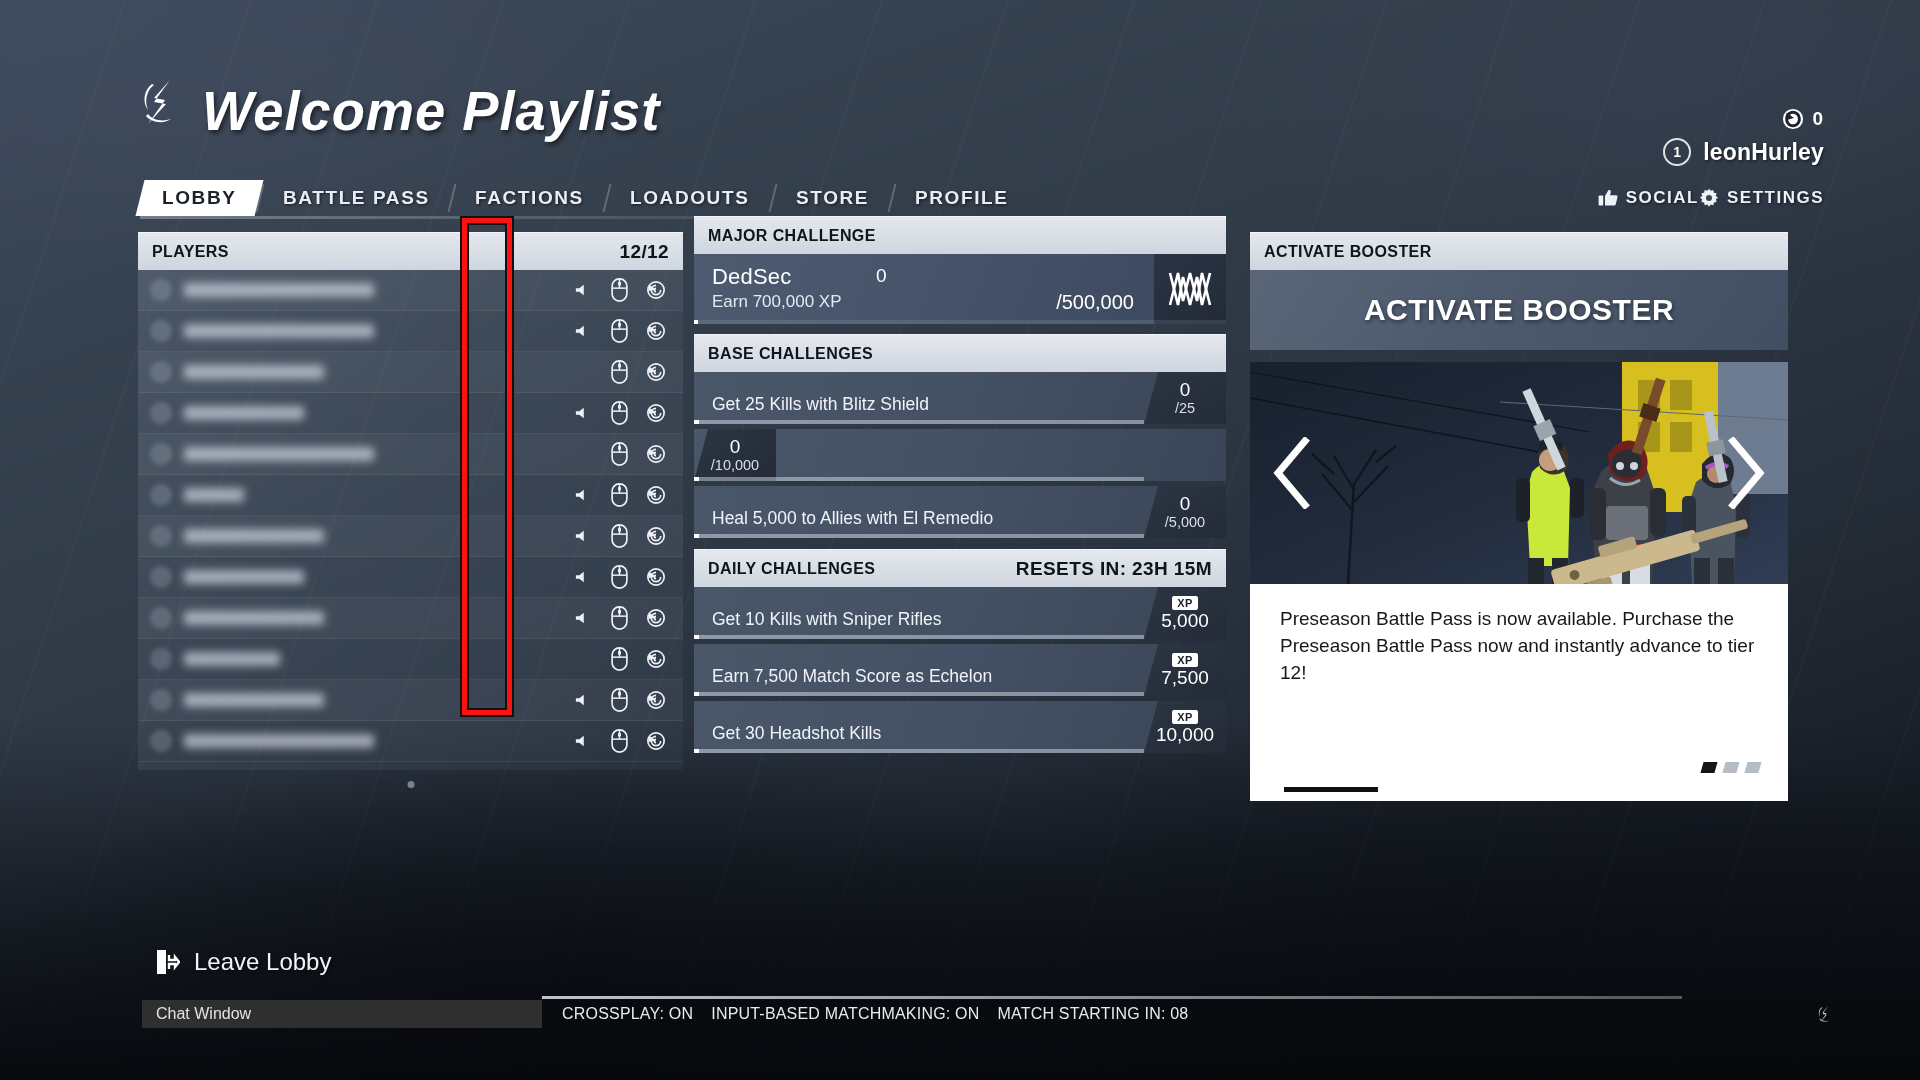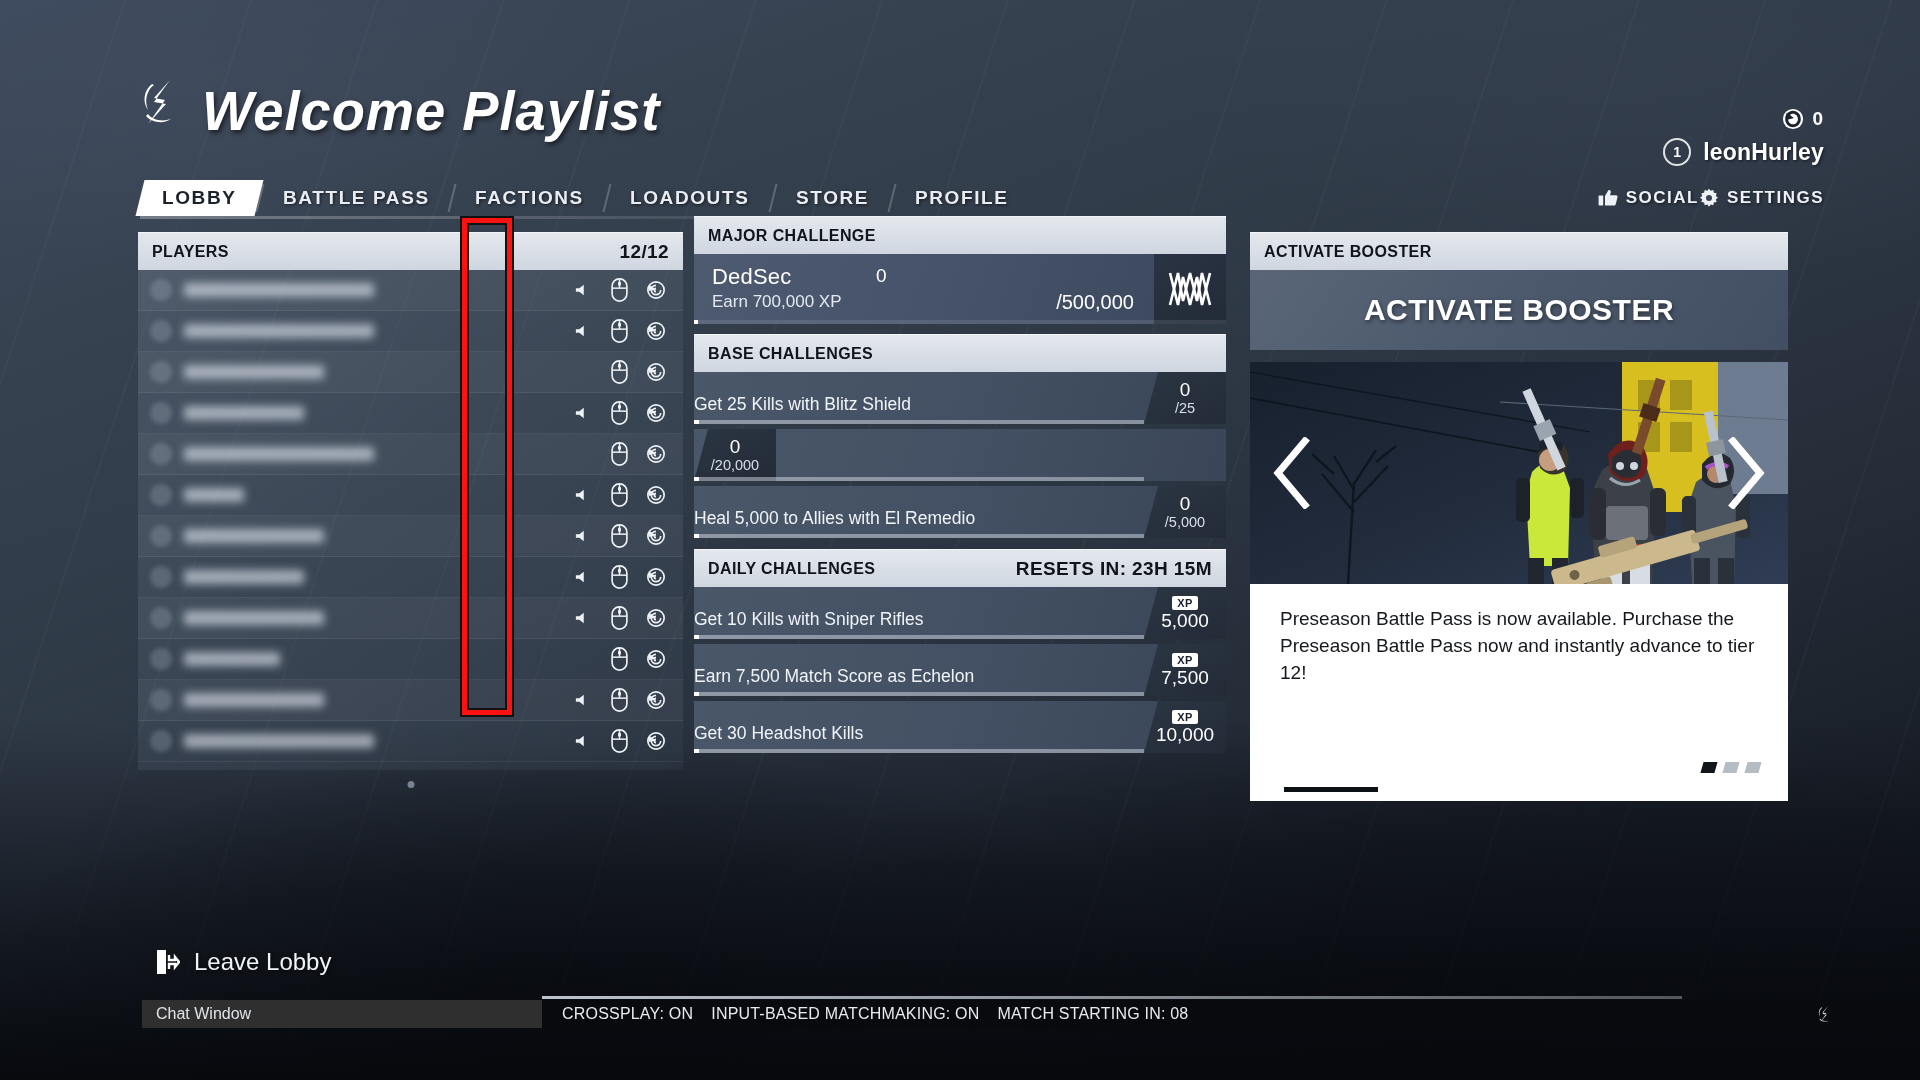--- a/index.html
+++ b/index.html
@@ -173,21 +173,21 @@
   }
   .major-progress i { display: block; height: 100%; width: 4px; background: #fff; }
 
   .chal-item {
     position: relative; height: 52px; display: flex; align-items: stretch;
     background: linear-gradient(110deg, #4a5769 0%, #445063 50%, #3a4658 100%);
     margin-bottom: 5px;
   }
   .chal-text {
     flex: 1 1 auto; display: flex; align-items: center;
-    font-size: 17.5px; color: #f0f4f9; margin-top: 12px;
+    padding-left: 18px; font-size: 17.5px; color: #f0f4f9; margin-top: 12px;
   }
   .chal-right {
     flex: 0 0 auto; width: 82px;
     background: linear-gradient(150deg, #2c3543 0%, #232b37 100%);
     display: flex; flex-direction: column; align-items: center; justify-content: center;
     gap: 1px;
     clip-path: polygon(14px 0, 100% 0, 100% 100%, 0 100%);
   }
   .chal-cur { font-size: 19px; color: #ffffff; line-height: 1.05; }
   .chal-goal { font-size: 14.5px; color: #d8dfe9; line-height: 1.05; }
@@ -719,21 +719,21 @@
           <span class="chal-cur">0</span>
           <span class="chal-goal">/25</span>
         </div>
         <div class="chal-bar">
           <i></i>
         </div>
       </div>
       <div class="chal-item">
         <div class="chal-right">
           <span class="chal-cur">0</span>
-          <span class="chal-goal">/20,000</span>
+          <span class="chal-goal">/10,000</span>
         </div>
         <div class="chal-bar">
           <i></i>
         </div>
       </div>
       <div class="chal-item">
         <div class="chal-text">Heal 5,000 to Allies with El Remedio</div>
         <div class="chal-right">
           <span class="chal-cur">0</span>
           <span class="chal-goal">/5,000</span>

